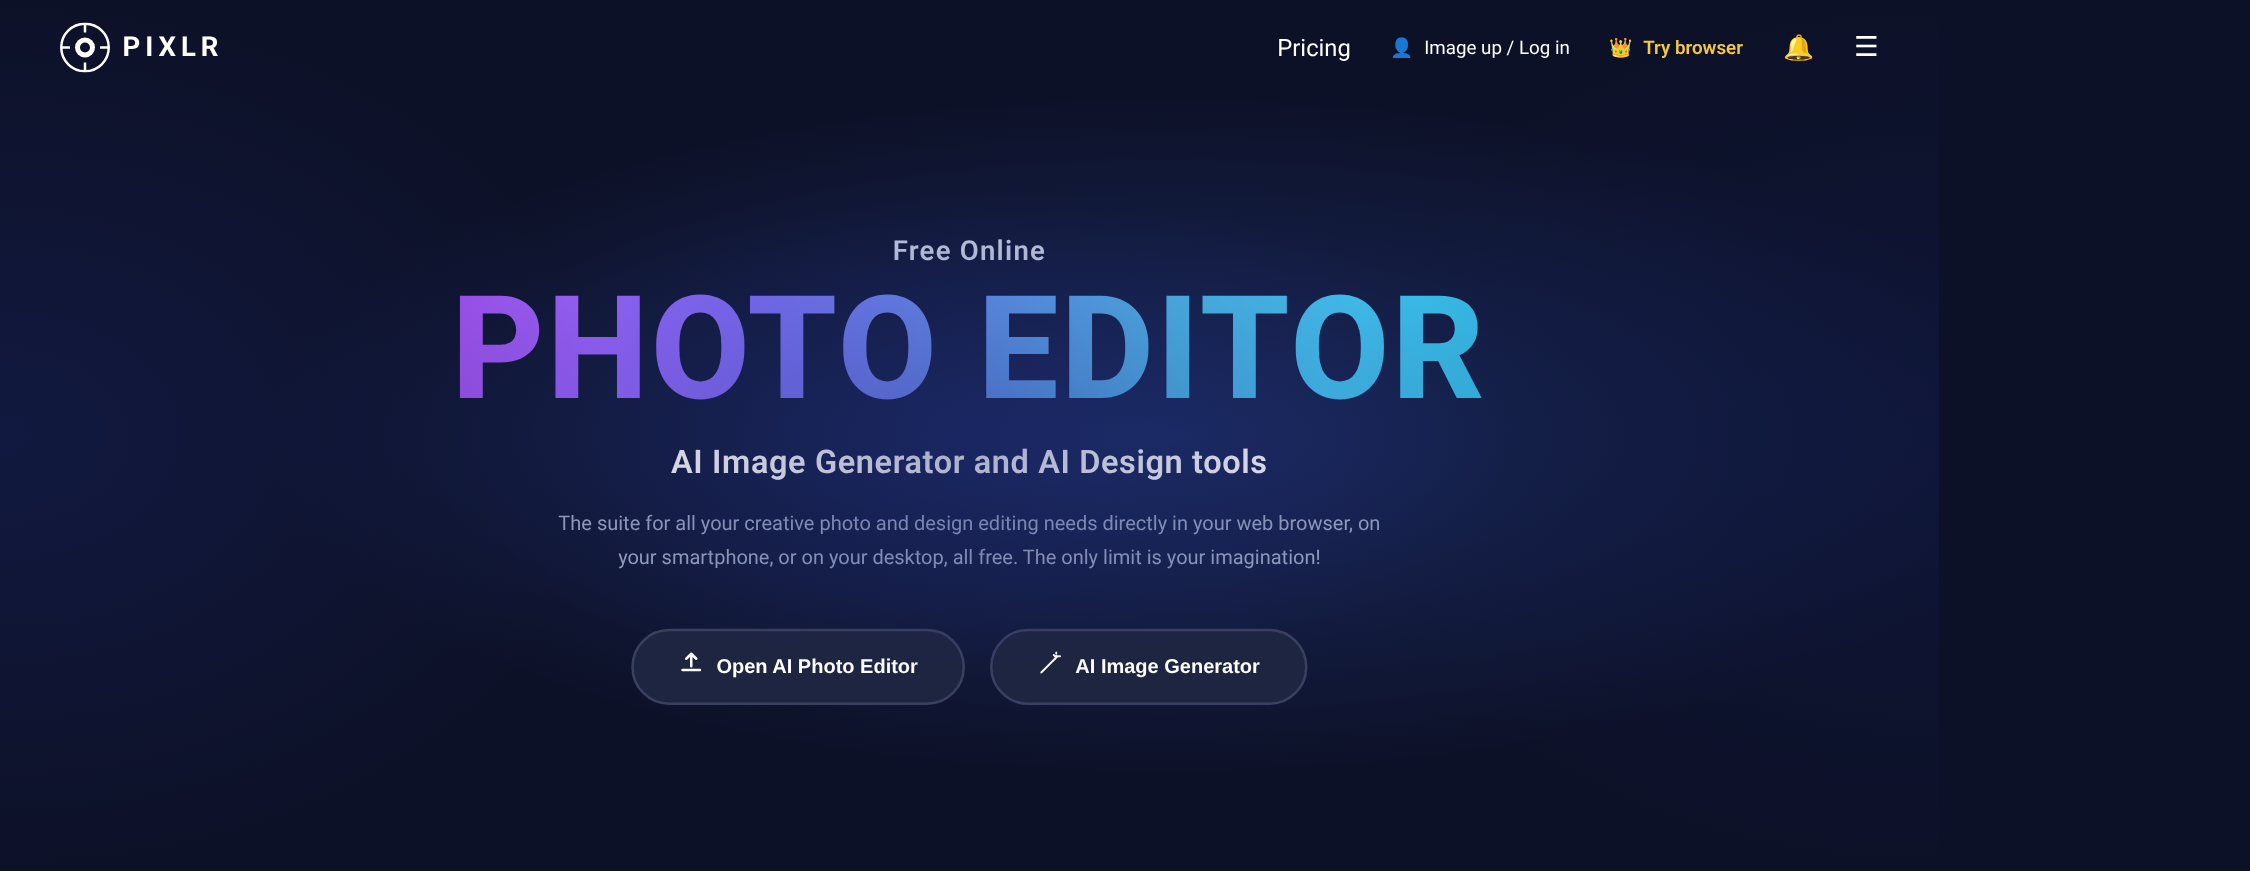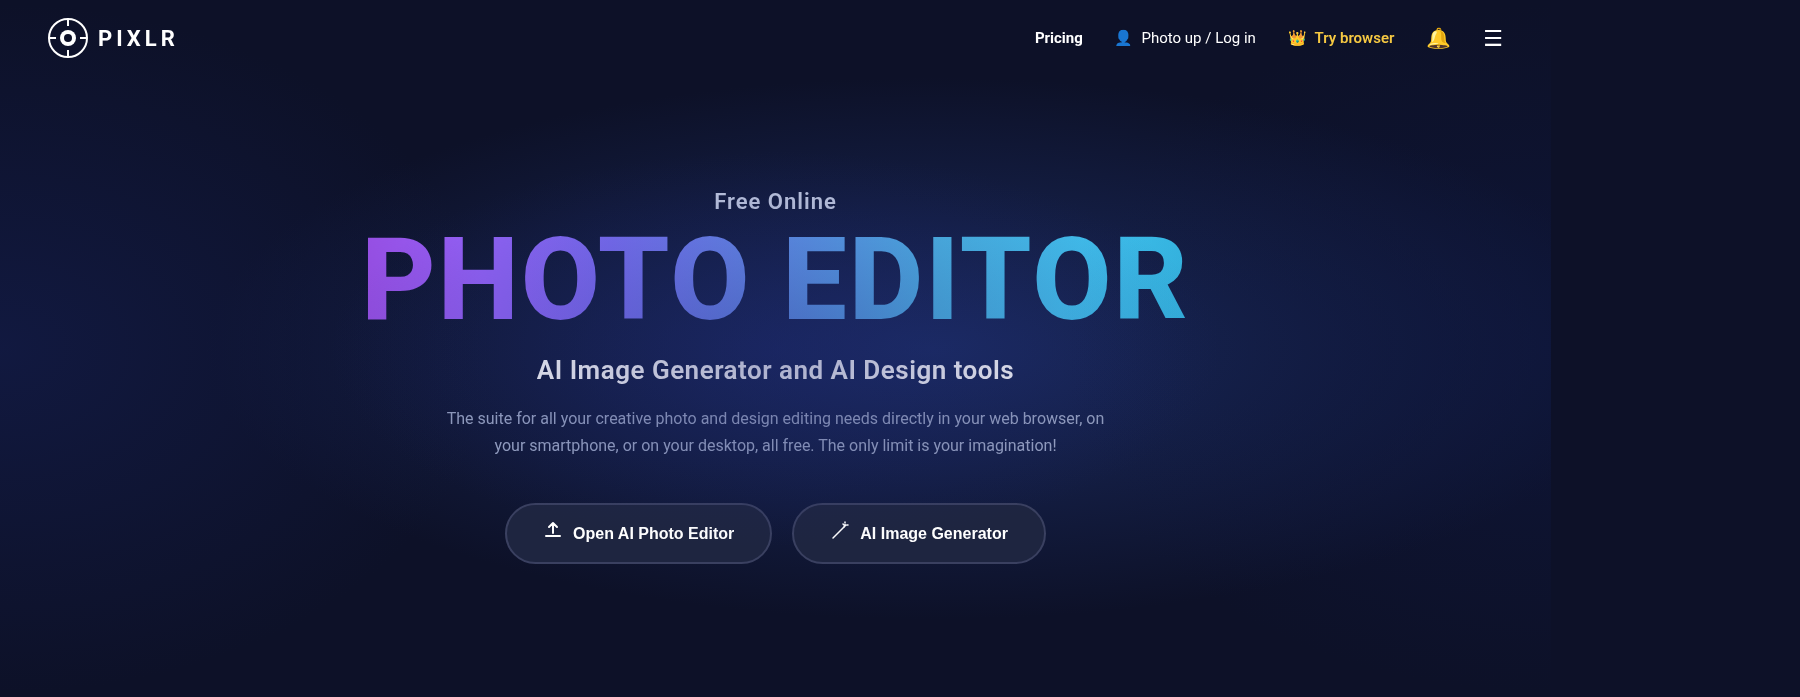--- a/index.html
+++ b/index.html
@@ -55,22 +55,22 @@
     }
 
     .nav-right {
       display: flex;
       align-items: center;
       gap: 32px;
     }
 
     .nav-link {
       color: #ffffff;
-      font-size: 15px;
-      font-weight: 700;
+      font-size: 19px;
+      font-weight: 400;
       text-decoration: none;
       cursor: pointer;
     }
 
     .nav-user {
       display: flex;
       align-items: center;
       gap: 8px;
       color: #ffffff;
       font-size: 15px;
@@ -236,21 +236,21 @@
         <line x1="1" y1="20" x2="8" y2="20" stroke="white" stroke-width="2"></line>
         <line x1="32" y1="20" x2="39" y2="20" stroke="white" stroke-width="2"></line>
       </svg>
       <span class="logo-text">PIXLR</span>
     </div>
 
     <div class="nav-right">
       <a class="nav-link">Pricing</a>
       <div class="nav-user">
         <span>👤</span>
-        <span>Photo up / Log in</span>
+        <span>Image up / Log in</span>
       </div>
       <div class="nav-premium">
         <span>👑</span>
         <span>Try browser</span>
       </div>
       <div class="nav-bell">🔔</div>
       <div class="nav-menu">☰</div>
     </div>
   </nav>
 

